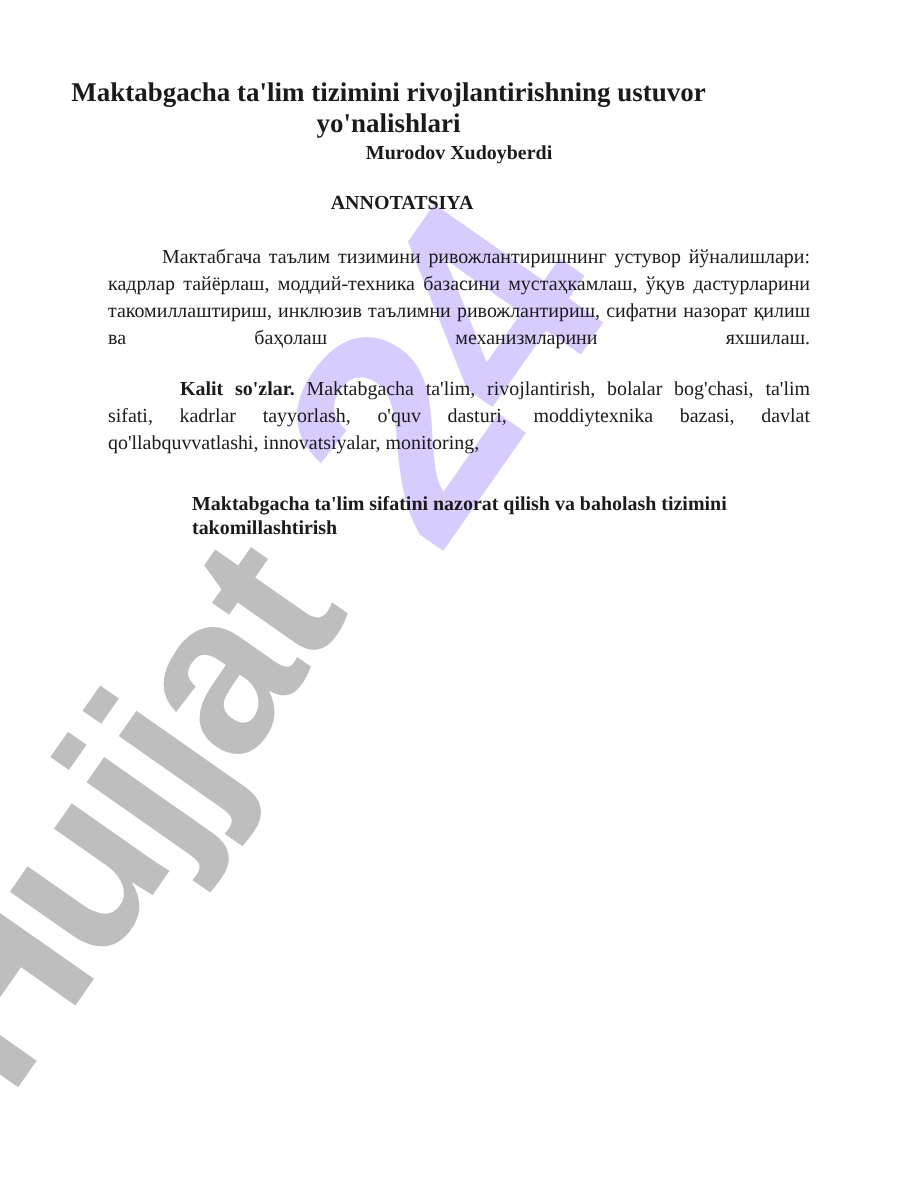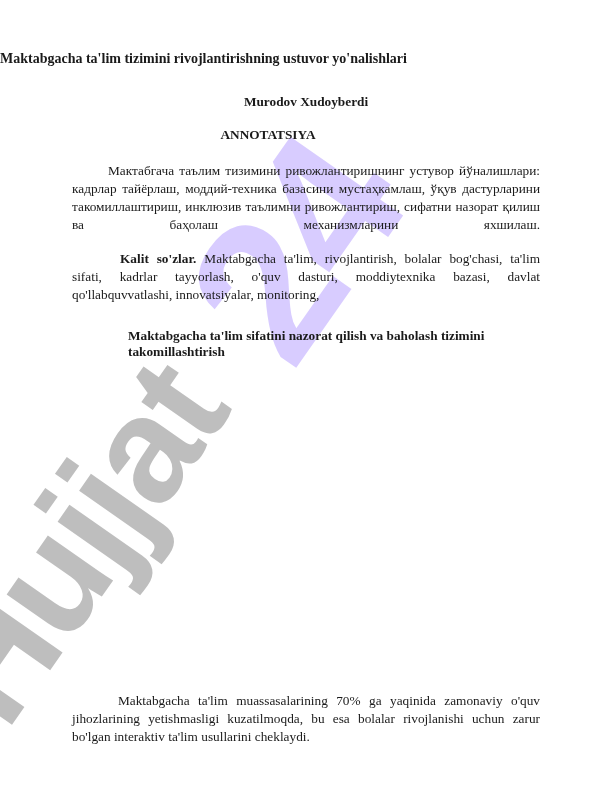--- a/index.html
+++ b/index.html
@@ -1,20 +1,20 @@
 <!DOCTYPE html>
 <html><head>
 <meta charset="utf-8">
 <style>
   html, body { margin:0; padding:0; background:#ffffff; }
   body { width:612px; height:792px; position:relative; overflow:hidden;
          font-family:"Liberation Serif", "DejaVu Serif", serif; color:#1a1a1a; }
   .page { position:absolute; left:0; top:0; width:612px; height:792px; }
-  .title { position:absolute; left:0; width:518px; top:51px; 
-           font-weight:bold; font-size:14px; }
+  .title { position:absolute; left:0; width:518px; top:51px; text-align:center;
+           font-weight:bold; font-size:18px; }
   .author { position:absolute; left:0; width:612px; top:94px; text-align:center;
             font-weight:bold; font-size:13.3px; }
   .ann-head { position:absolute; left:0; width:536px; top:127px; text-align:center;
               font-weight:bold; font-size:13.3px; }
   .block { position:absolute; left:56px; width:500px; font-size:13.3px; line-height:18px;
            text-align:justify; }
   .block p { margin:16px; text-indent:36px; }
   .ann { top:146px; }
   .ann p { text-align-last:justify; }
   .kw { top:234px; }
@@ -54,17 +54,14 @@
     <div class="block ann">
       <p>Мактабгача таълим тизимини ривожлантиришнинг устувор йўналишлари: кадрлар тайёрлаш, моддий-техника базасини мустаҳкамлаш, ўқув дастурларини такомиллаштириш, инклюзив таълимни ривожлантириш, сифатни назорат қилиш ва баҳолаш механизмларини яхшилаш.</p>
     </div>
 
     <div class="block kw">
       <p><b>Kalit so'zlar.</b><span> Maktabgacha ta'lim, rivojlantirish, bolalar bog'chasi, ta'lim sifati, kadrlar tayyorlash, o'quv dasturi, moddiytexnika bazasi, davlat qo'llabquvvatlashi, innovatsiyalar, monitoring,</span></p>
     </div>
 
     <div class="h2 h2a">Maktabgacha ta'lim sifatini nazorat qilish va baholash tizimini takomillashtirish</div>
 
-    <div class="block p5">
-      <p>Maktabgacha ta'lim muassasalarining 70% ga yaqinida zamonaviy o'quv jihozlarining yetishmasligi kuzatilmoqda, bu esa bolalar rivojlanishi uchun zarur bo'lgan interaktiv ta'lim usullarini cheklaydi.</p>
-    </div>
   </div>
 </div>
 
 </body></html>

